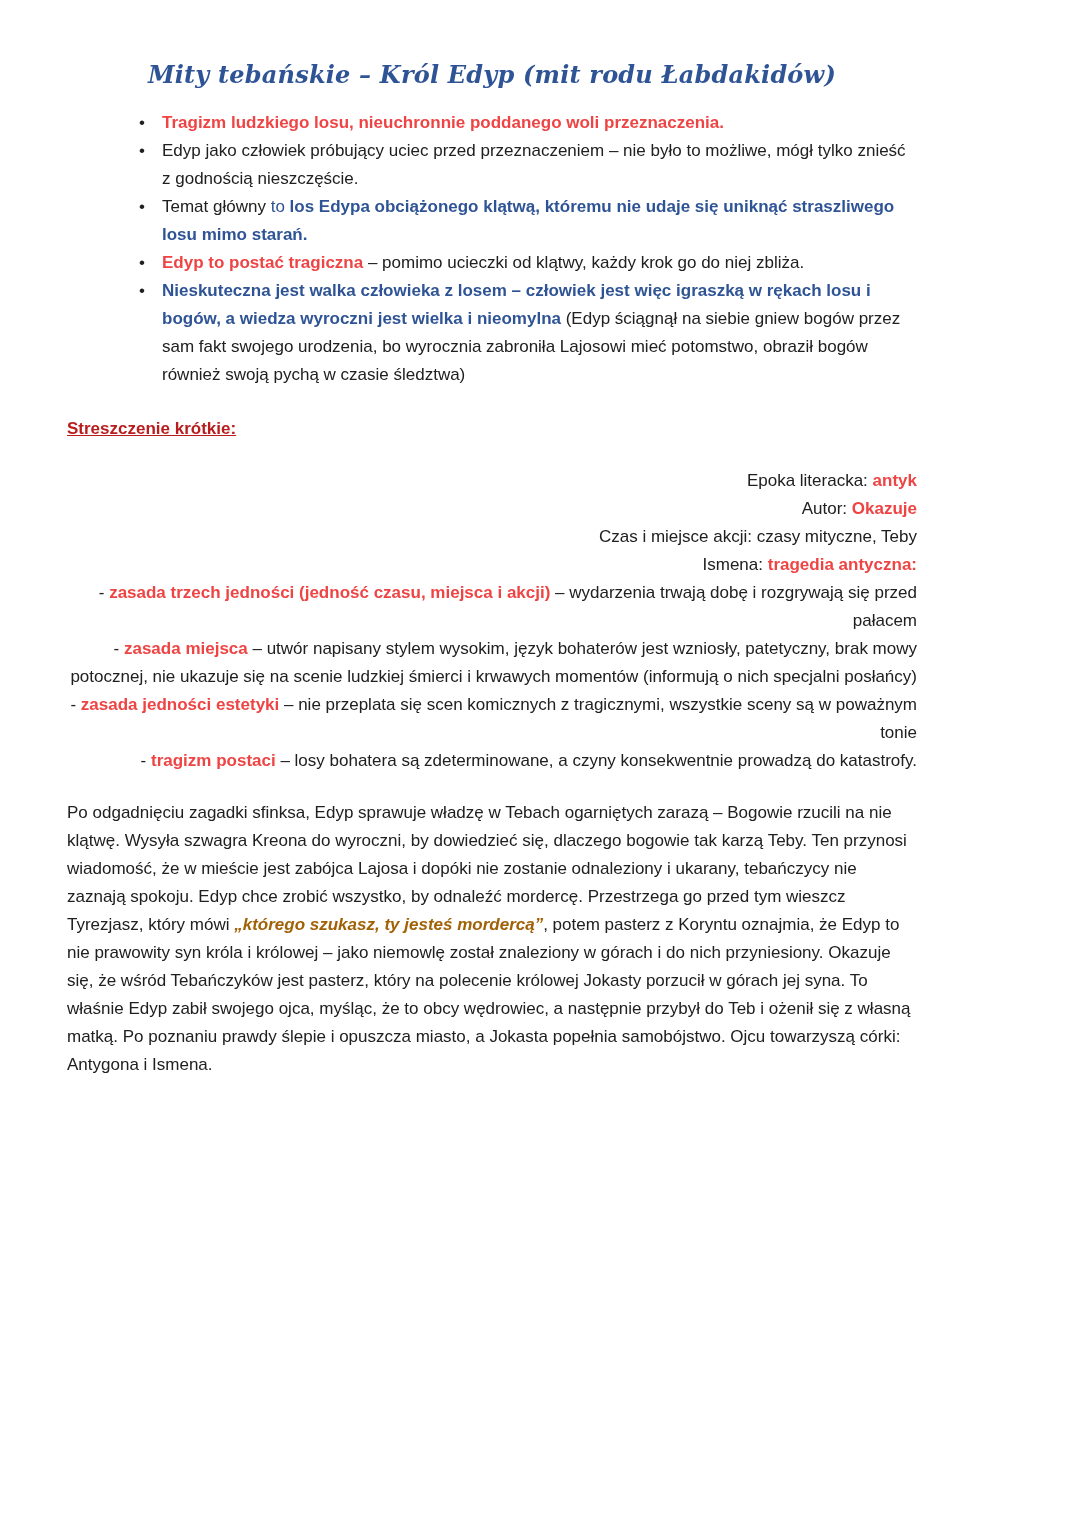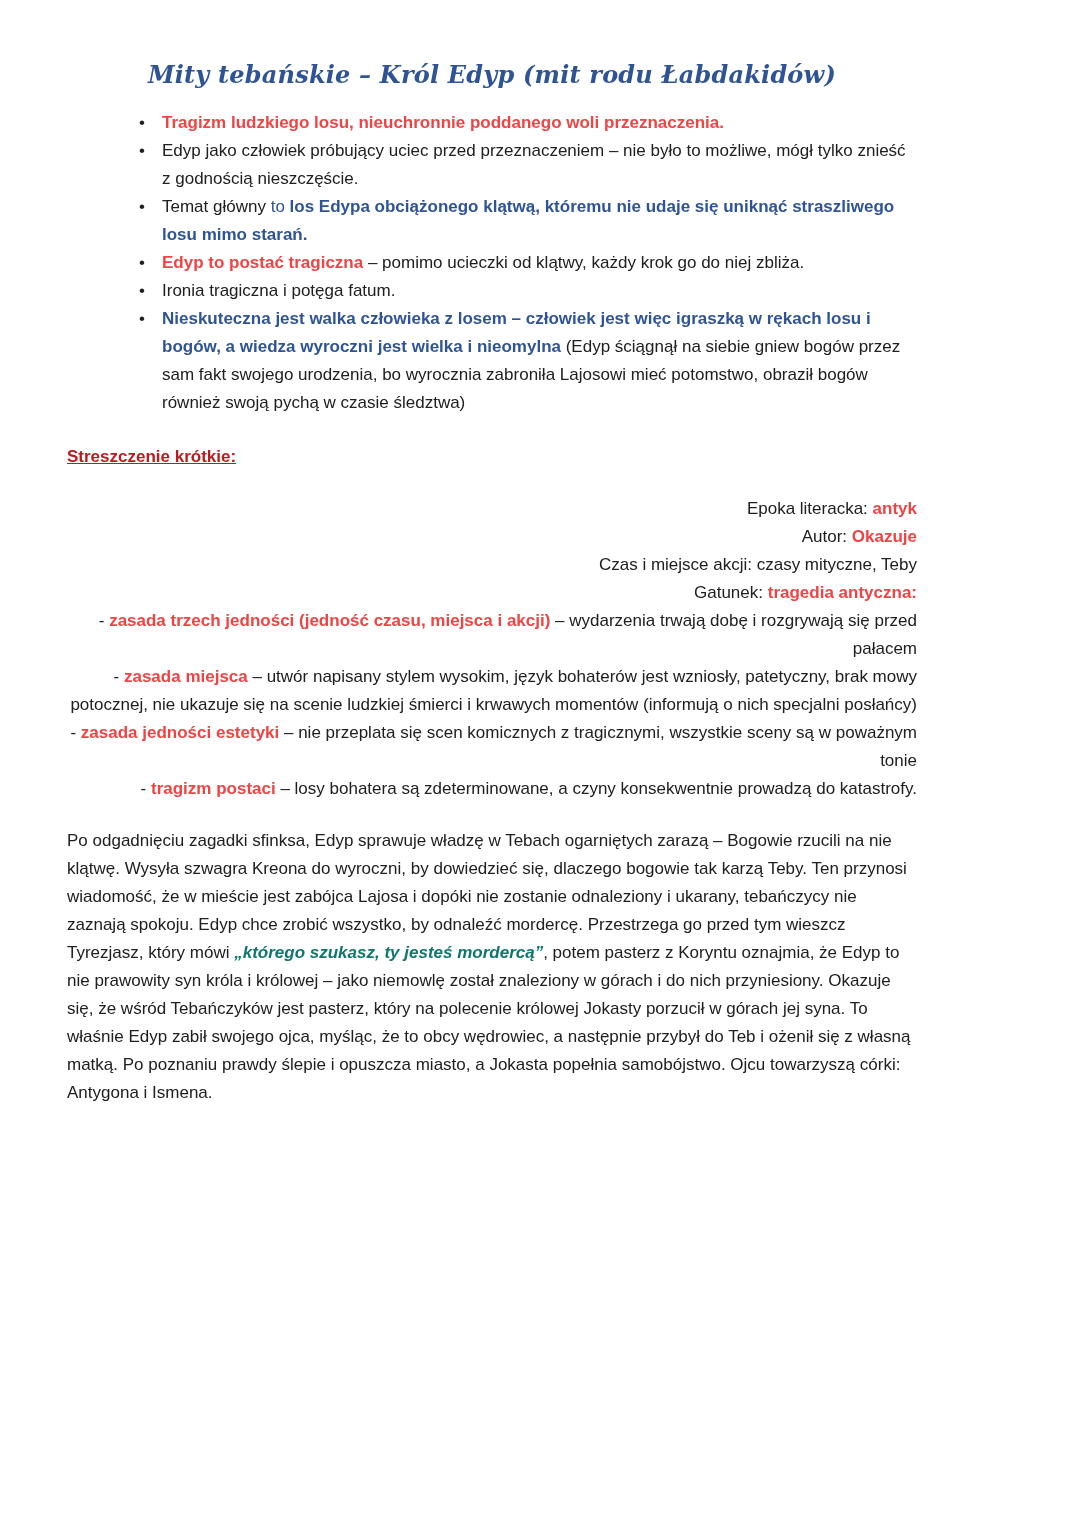--- a/index.html
+++ b/index.html
@@ -7,49 +7,48 @@
   .page{width:984px;min-height:1527px;box-sizing:border-box;background:#ffffff;padding:60px 67px 40px 67px;}
   .title{margin:0 0 20px 0;text-align:center;font-family:"DejaVu Serif", serif;font-style:italic;font-weight:bold;font-size:24px;color:#2F5496;letter-spacing:0.2px;}
   .bullets{list-style:none;margin:0;padding:0;}
   .bullets li{position:relative;padding-left:95px;font-size:17px;line-height:28px;}
   .mk{position:absolute;left:72px;top:0;}
   .mk::before{content:"•";}
   .n{font-weight:normal;color:#202020;}
   .b{font-weight:bold;color:#ef4444;}
   .nb{font-weight:normal;color:#2F5496;}
   .bb{font-weight:bold;color:#2F5496;}
-  .bi{font-weight:bold;font-style:italic;color:#0f766e;}
+  .bi{font-weight:bold;font-style:italic;color:#a16207;}
   .heading{margin-top:26px;font-size:17px;line-height:28px;font-weight:bold;text-decoration:underline;color:#b91c1c;}
   .meta{margin-top:24px;font-size:17px;line-height:28px;}
   .meta .line{font-size:17px;line-height:28px;text-align:right;}
   .summary{margin:24px 0 0 0;font-size:17px;line-height:28px;}
 </style>
 </head>
 <body>
 
 <div class="page">
 
   <h1 class="title">Mity tebańskie – Król Edyp (mit rodu Łabdakidów)</h1>
 
   <ul class="bullets">
     <li><span class="mk"></span><span class="b">Tragizm ludzkiego losu, nieuchronnie poddanego woli przeznaczenia.</span></li>
     <li><span class="mk"></span><span class="n">Edyp jako człowiek próbujący uciec przed przeznaczeniem – nie było to możliwe, mógł tylko znieść z godnością nieszczęście.</span></li>
     <li><span class="mk"></span><span class="n">Temat główny </span><span class="nb">to </span><span class="bb">los Edypa obciążonego klątwą, któremu nie udaje się uniknąć straszliwego losu mimo starań.</span></li>
     <li><span class="mk"></span><span class="b">Edyp to postać tragiczna</span><span class="n"> – pomimo ucieczki od klątwy, każdy krok go do niej zbliża.</span></li>
-    <li><span class="mk"></span><span class="n">Ironia tragiczna i potęga fatum.</span></li>
     <li><span class="mk"></span><span class="bb">Nieskuteczna jest walka człowieka z losem – człowiek jest więc igraszką w rękach losu i bogów, a wiedza wyroczni jest wielka i nieomylna</span><span class="n"> (Edyp ściągnął na siebie gniew bogów przez sam fakt swojego urodzenia, bo wyrocznia zabroniła Lajosowi mieć potomstwo, obraził bogów również swoją pychą w czasie śledztwa)</span></li>
   </ul>
 
   <div class="heading">Streszczenie krótkie:</div>
 
   <div class="meta">
     <div class="line"><span class="n">Epoka literacka: </span><span class="b">antyk</span></div>
     <div class="line"><span class="n">Autor: </span><span class="b">Okazuje</span></div>
     <div class="line"><span class="n">Czas i miejsce akcji: czasy mityczne, Teby</span></div>
-    <div class="line"><span class="n">Gatunek: </span><span class="b">tragedia antyczna:</span></div>
+    <div class="line"><span class="n">Ismena: </span><span class="b">tragedia antyczna:</span></div>
     <div class="line"><span class="n">- </span><span class="b">zasada trzech jedności (jedność czasu, miejsca i akcji)</span><span class="n"> – wydarzenia trwają dobę i rozgrywają się przed pałacem</span></div>
     <div class="line"><span class="n">- </span><span class="b">zasada miejsca</span><span class="n"> – utwór napisany stylem wysokim, język bohaterów jest wzniosły, patetyczny, brak mowy potocznej, nie ukazuje się na scenie ludzkiej śmierci i krwawych momentów (informują o nich specjalni posłańcy)</span></div>
     <div class="line"><span class="n">- </span><span class="b">zasada jedności estetyki</span><span class="n"> – nie przeplata się scen komicznych z tragicznymi, wszystkie sceny są w poważnym tonie</span></div>
     <div class="line"><span class="n">- </span><span class="b">tragizm postaci</span><span class="n"> – losy bohatera są zdeterminowane, a czyny konsekwentnie prowadzą do katastrofy.</span></div>
   </div>
 
   <p class="summary"><span class="n">Po odgadnięciu zagadki sfinksa, Edyp sprawuje władzę w Tebach ogarniętych zarazą – Bogowie rzucili na nie klątwę. Wysyła szwagra Kreona do wyroczni, by dowiedzieć się, dlaczego bogowie tak karzą Teby. Ten przynosi wiadomość, że w mieście jest zabójca Lajosa i dopóki nie zostanie odnaleziony i ukarany, tebańczycy nie zaznają spokoju. Edyp chce zrobić wszystko, by odnaleźć mordercę. Przestrzega go przed tym wieszcz Tyrezjasz, który mówi </span><span class="bi">„którego szukasz, ty jesteś mordercą”</span><span class="n">, potem pasterz z Koryntu oznajmia, że Edyp to nie prawowity syn króla i królowej – jako niemowlę został znaleziony w górach i do nich przyniesiony. Okazuje się, że wśród Tebańczyków jest pasterz, który na polecenie królowej Jokasty porzucił w górach jej syna. To właśnie Edyp zabił swojego ojca, myśląc, że to obcy wędrowiec, a następnie przybył do Teb i ożenił się z własną matką. Po poznaniu prawdy ślepie i opuszcza miasto, a Jokasta popełnia samobójstwo. Ojcu towarzyszą córki: Antygona i Ismena.</span></p>
 
 </div>
 

